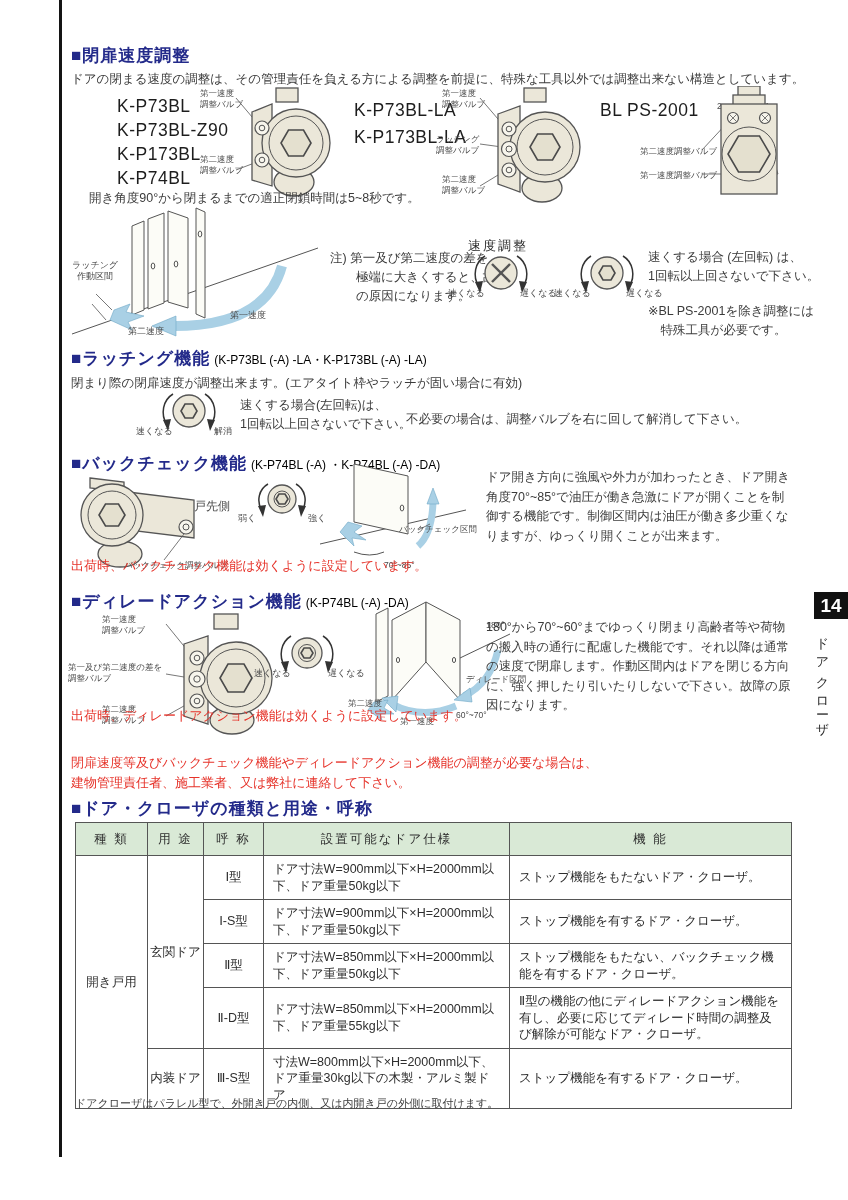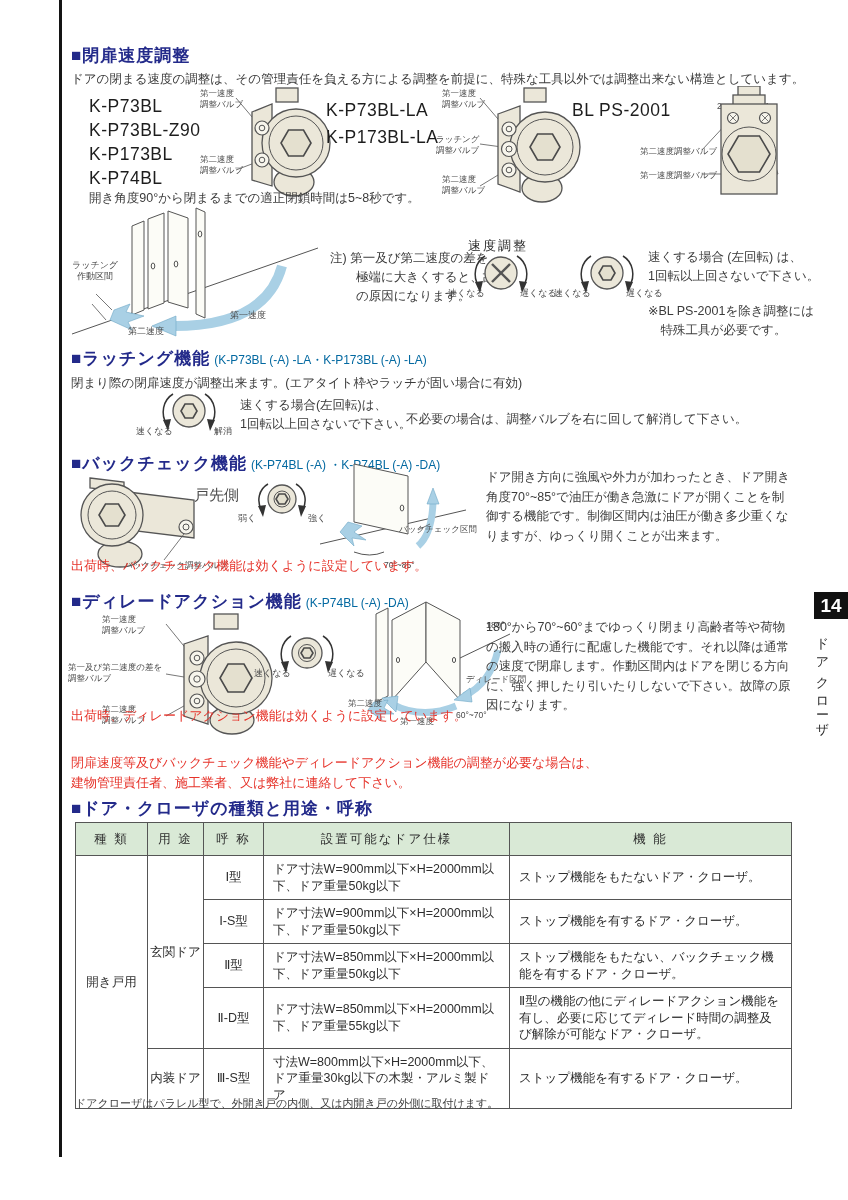--- a/index.html
+++ b/index.html
@@ -1,24 +1,24 @@
 <!DOCTYPE html>
 <html><head>
 <meta charset="utf-8">
 <style>
   html,body{margin:0;padding:0;background:#e8e8e8;}
   #page{position:relative;width:848px;height:1200px;background:#ffffff;
         font-family:"Liberation Sans","DejaVu Sans",sans-serif;color:#3b3b3b;overflow:hidden;}
   .abs{position:absolute;}
   .rule-left{background:#141414;}
   .h{font-size:17px;font-weight:bold;color:#232a8a;letter-spacing:1px;white-space:nowrap;}
-  .h .hm{font-size:12px;font-weight:normal;color:#0369a1;letter-spacing:0;margin-left:4px;}
+  .h .hm{font-size:12px;font-weight:normal;color:#000000;letter-spacing:0;margin-left:4px;}
   .body-text{font-size:12.5px;line-height:19px;color:#3b3b3b;white-space:nowrap;}
   .para{font-size:12.5px;line-height:19.5px;color:#3b3b3b;}
-  .model{font-size:17.5px;line-height:24px;color:#1d1d1d;letter-spacing:.5px;white-space:nowrap;}
+  .model{font-size:17.5px;line-height:24px;color:#1d1d1d;letter-spacing:.5px;white-space:nowrap;margin-left:28px;}
   .sm{font-size:8.5px;line-height:1.25;color:#4a4a4a;white-space:nowrap;}
   .sm2{font-size:9px;line-height:1.25;color:#4a4a4a;white-space:nowrap;}
   .red{color:#e6332a;font-size:13px;line-height:20px;white-space:nowrap;}
   .preline{white-space:pre-line;}
   .hang{padding-left:26px;text-indent:-26px;white-space:pre-line;}
   .note-title{font-size:13px;color:#2a2a2a;letter-spacing:2px;}
   svg .body-fill{fill:#ebe7d9;stroke:#555;stroke-width:1.3;}
   svg .inner{fill:none;stroke:#555;stroke-width:1;}
   svg .hexfill{fill:#e4e0cf;stroke:#4a4a4a;stroke-width:1.6;}
   svg .valve{fill:#f7f5ec;stroke:#555;stroke-width:1.2;}
@@ -224,21 +224,21 @@
       <polygon class="body-fill" points="22,8 56,12 56,22 22,18"></polygon>
       <ellipse class="body-fill" cx="52" cy="84" rx="22" ry="13"></ellipse>
       <polygon class="body-fill" points="60,22 126,30 126,68 60,60"></polygon>
       <circle class="body-fill" cx="44" cy="45" r="31"></circle>
       <circle class="inner" cx="44" cy="45" r="24"></circle>
       <polygon class="hexfill" points="57,45 50.5,56 37.5,56 31,45 37.5,34 50.5,34"></polygon>
       <circle class="valve" cx="118" cy="57" r="7"></circle>
         <circle class="inner" cx="118" cy="57" r="3"></circle>
       <line class="lead" x1="116" y1="64" x2="96" y2="90"></line>
     </svg>
-    <span class="abs" style="left:126px;top:16px;font-size:15px;color:#4a4a4a;">戸先側</span>
+    <span class="abs" style="left:126px;top:28px;font-size:12px;color:#4a4a4a;">戸先側</span>
     <span class="abs sm" style="left:56px;top:90px;text-align:right;">バックチェック調整バルブ</span>
   </div>
 
   <div class="abs" style="left:232px;top:480px;width:100px;height:52px;">
     <svg class="abs" style="left:0;top:0;" width="100" height="42" viewBox="0 0 100 42">
       <path class="arr" d="M36 4 C27 9 24 21 30 31"></path>
         <polygon class="ah" points="26,26 31,37 34,25"></polygon>
       <path class="arr" d="M64 4 C73 9 76 21 70 31"></path>
         <polygon class="ah" points="74,26 69,37 66,25"></polygon>
       <circle class="body-fill" cx="50" cy="19" r="14"></circle>

